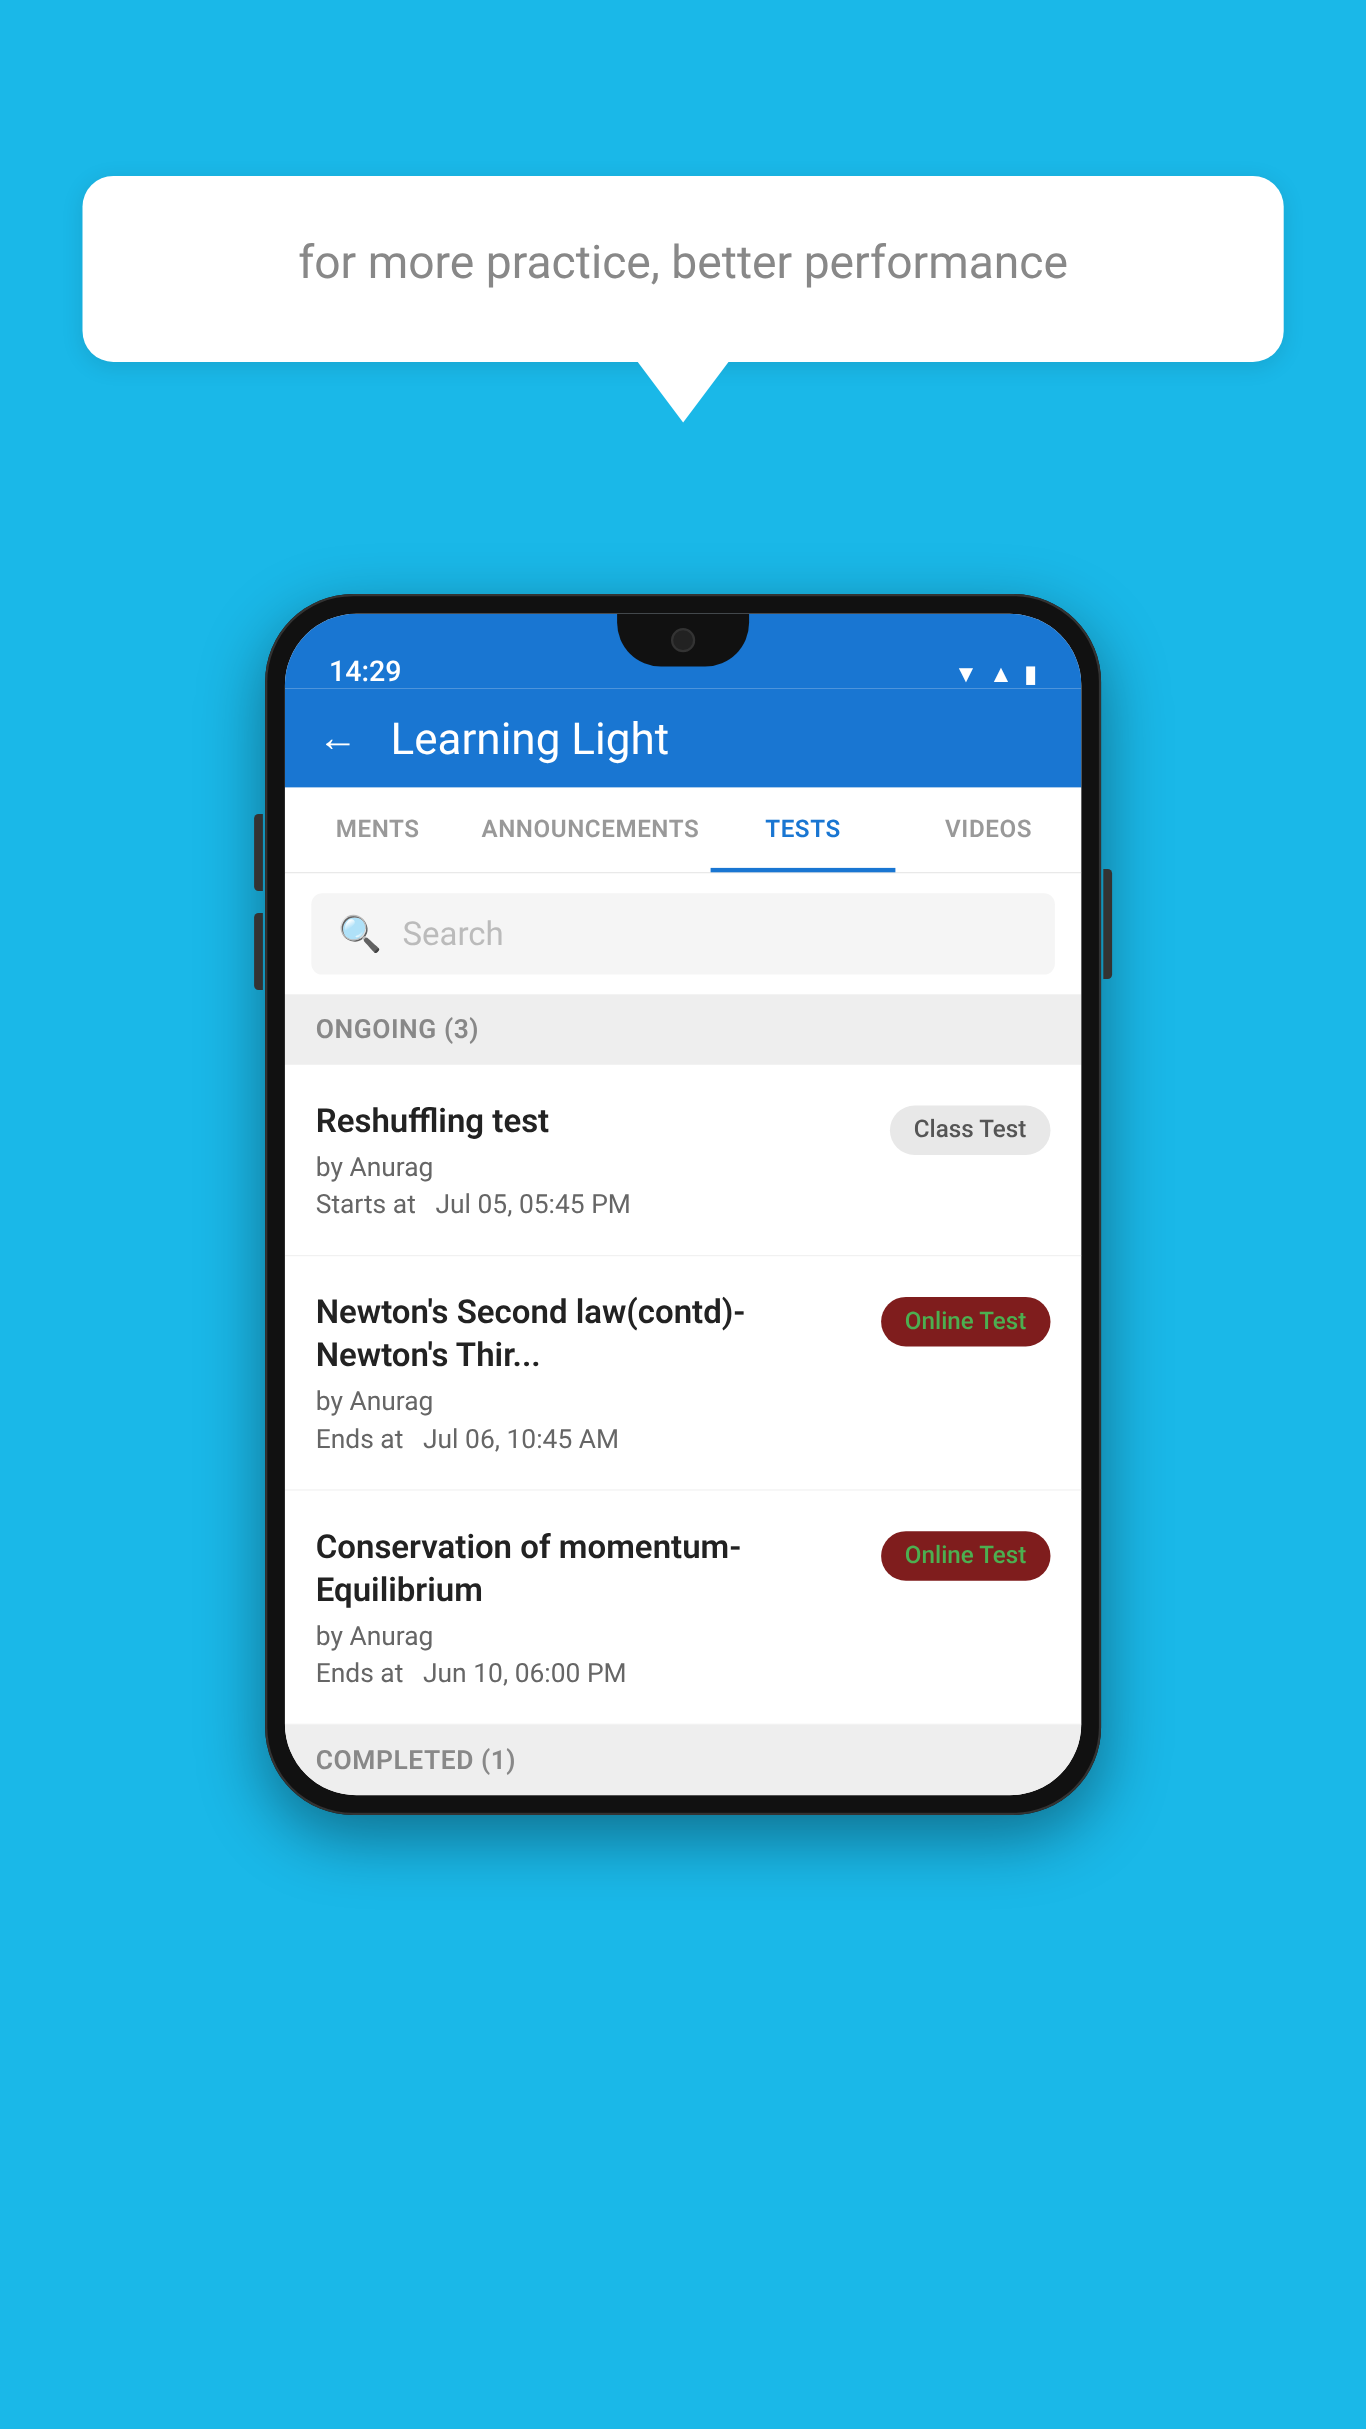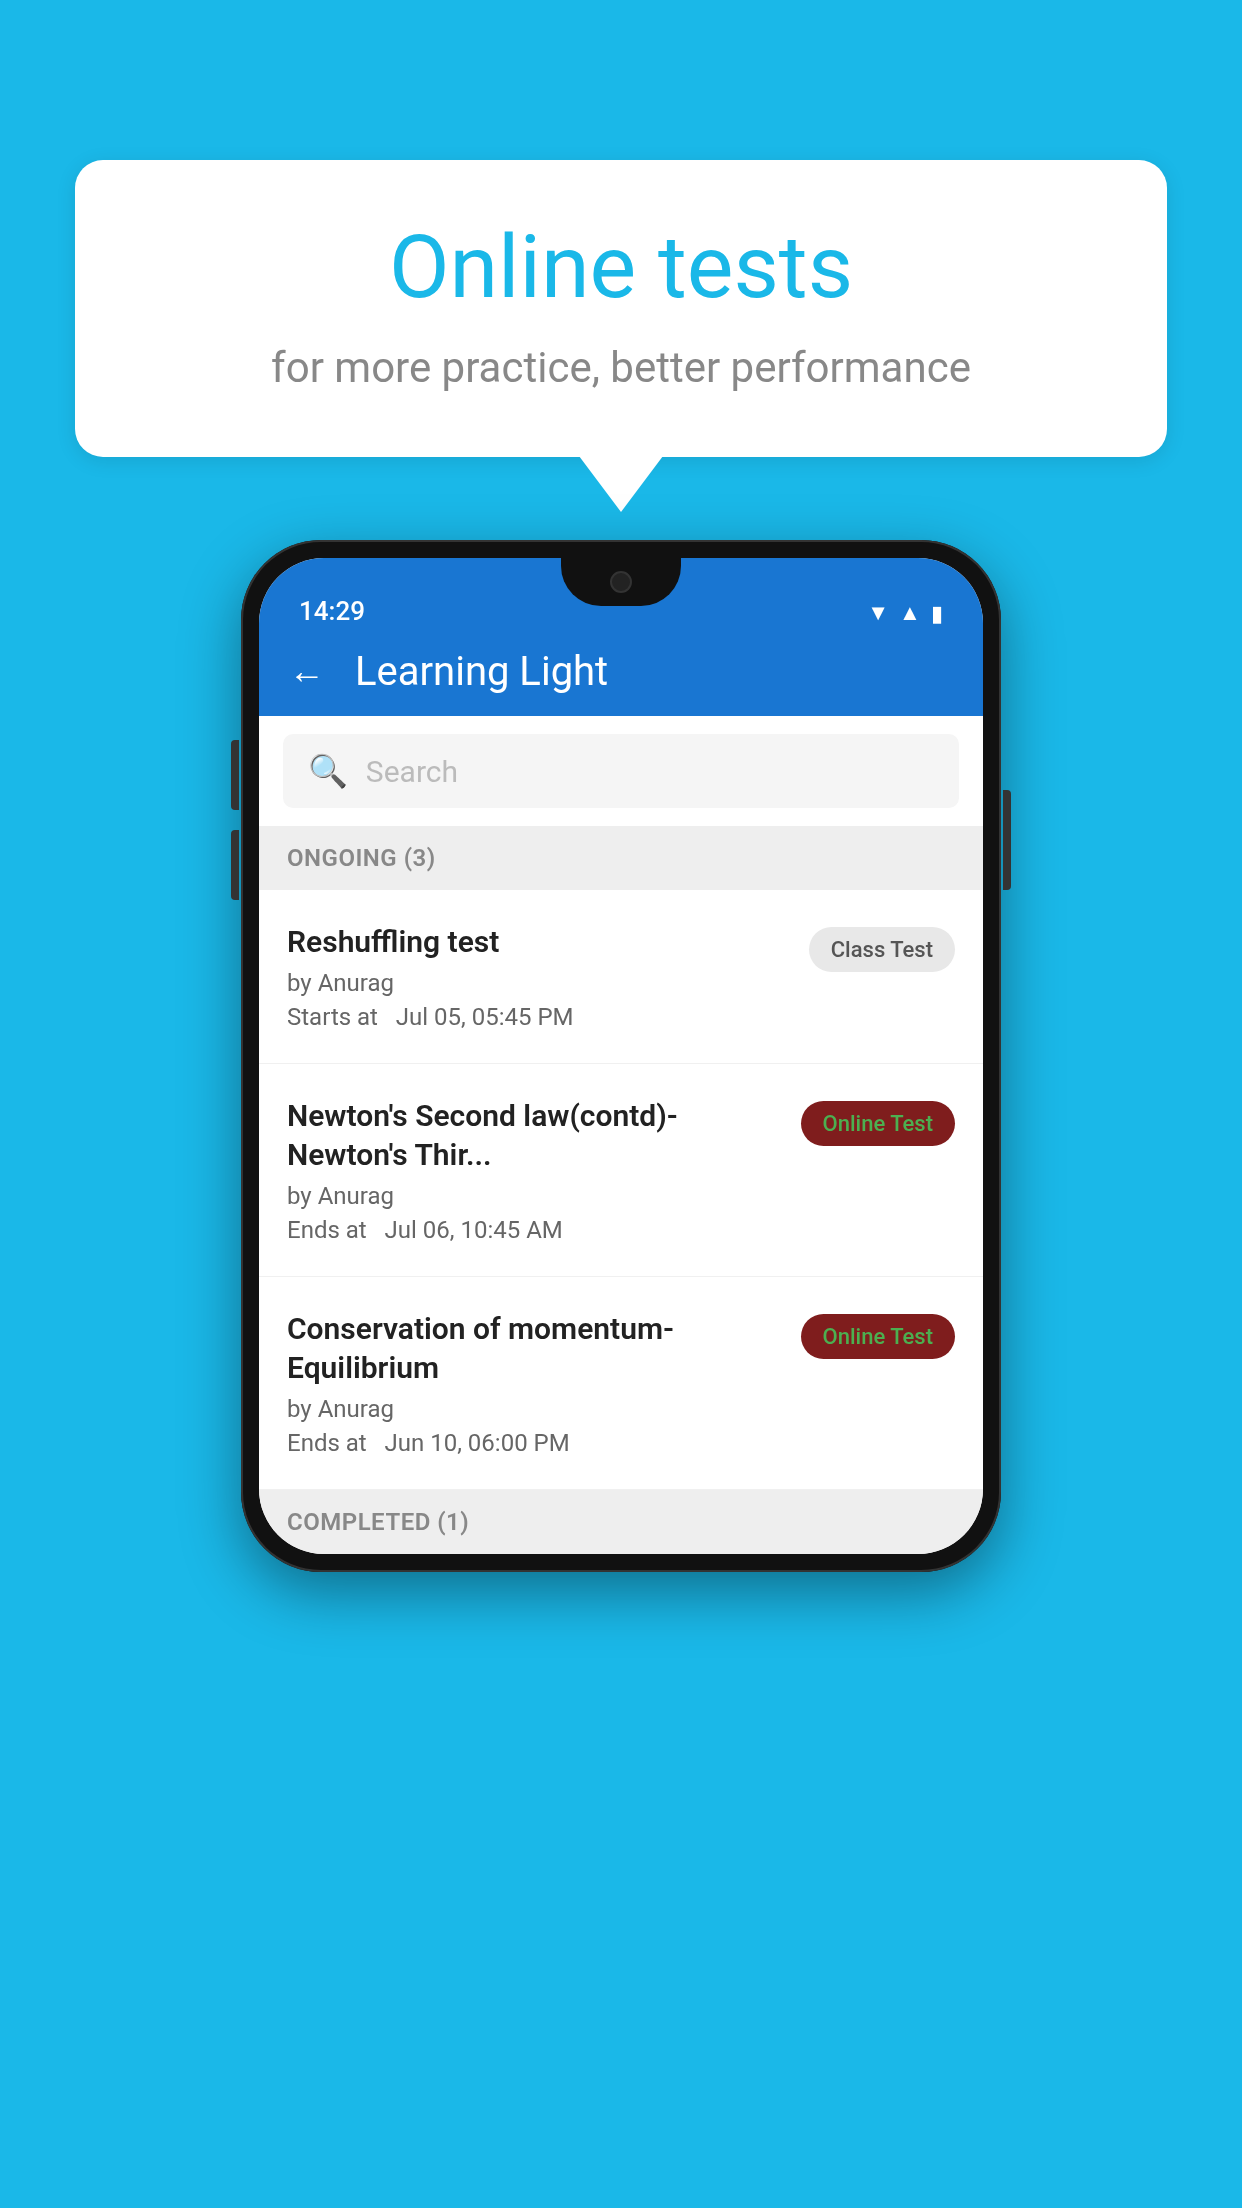--- a/index.html
+++ b/index.html
@@ -311,21 +311,20 @@
       width: 8px;
       height: 100px;
       background: #333;
       border-radius: 0 4px 4px 0;
     }
   </style>
 </head>
 <body>
 
 <div class="speech-bubble">
-  <div class="bubble-title">Online tests</div>
   <div class="bubble-subtitle">for more practice, better performance</div>
 </div>
 
 <div class="phone-wrapper">
   <div class="phone-frame">
 
     <div class="volume-btn-left"></div>
     <div class="volume-btn-left2"></div>
     <div class="power-btn"></div>
 
@@ -341,20 +340,26 @@
           <span class="signal-icon">▲</span>
           <span class="battery-icon">▮</span>
         </div>
       </div>
 
       <div class="app-header">
         <span class="back-arrow">←</span>
         <span class="app-title">Learning Light</span>
       </div>
 
+      <div class="tabs-bar">
+        <div class="tab-item">MENTS</div>
+        <div class="tab-item">ANNOUNCEMENTS</div>
+        <div class="tab-item active">TESTS</div>
+        <div class="tab-item">VIDEOS</div>
+      </div>
 
       <div class="search-container">
         <div class="search-box">
           <span class="search-icon-svg">🔍</span>
           <span class="search-placeholder">Search</span>
         </div>
       </div>
 
       <div class="section-header">
         <span class="section-label">ONGOING (3)</span>

